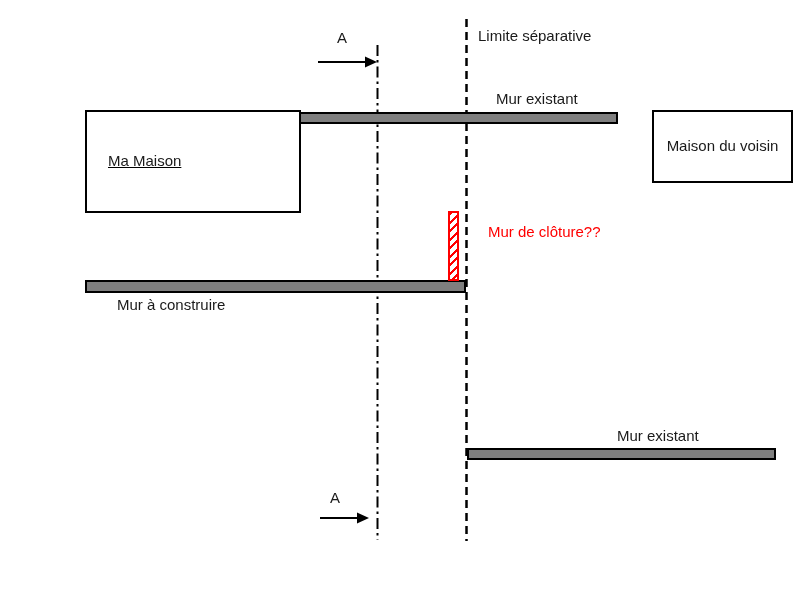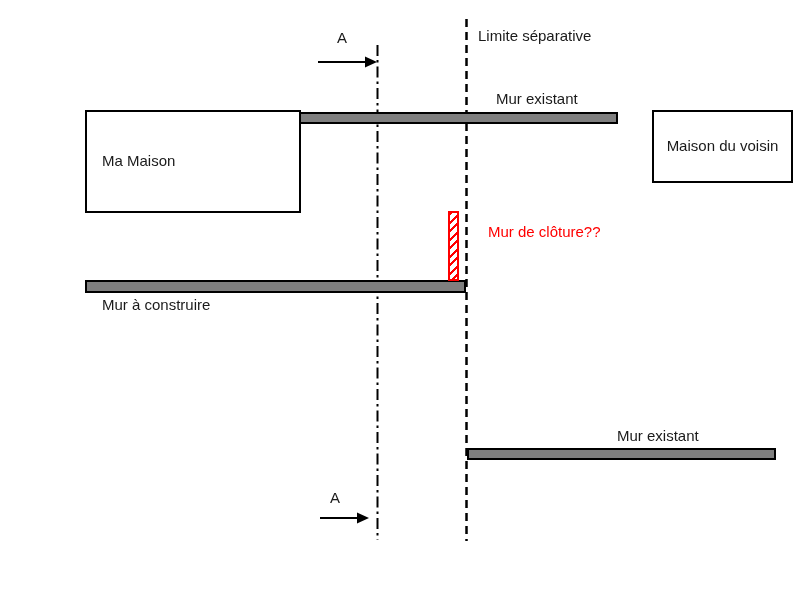--- a/index.html
+++ b/index.html
@@ -34,21 +34,22 @@
     background: #ffffff;
     border: 2px solid #000000;
     box-sizing: border-box;
     z-index: 2;
     display: flex;
     align-items: center;
   }
   .house-ma-maison {
     left: 85px; top: 110px;
     width: 216px; height: 103px;
-    padding-left: 15px;
+    padding-left: 21px;
+    text-decoration: underline;
   }
   .house-voisin {
     left: 652px; top: 110px;
     width: 141px; height: 73px;
     justify-content: center;
   }
   .house .label {
     position: static;
   }
   .wall {
@@ -81,21 +82,21 @@
       var(--fence-red, #ff0000) 0px,
       var(--fence-red, #ff0000) 2px,
       #ffffff 2px,
       #ffffff 6px
     );
     z-index: 4;
   }
   .label-limite      { left: 478px; top: 28px; }
   .label-mur-top     { left: 496px; top: 91px; }
   .label-cloture     { left: 488px; top: 224px; color: var(--fence-red, #ff0000); }
-  .label-construire  { left: 102px; top: 297px; }
+  .label-construire  { left: 117px; top: 297px; }
   .label-mur-bottom  { left: 617px; top: 428px; }
   .label-a-top       { left: 337px; top: 30px; }
   .label-a-bottom    { left: 330px; top: 490px; }
 </style>
 </head>
 <body>
 
 <div class="canvas">
 
   <svg class="lines-svg" viewBox="0 0 800 600" xmlns="http://www.w3.org/2000/svg">

